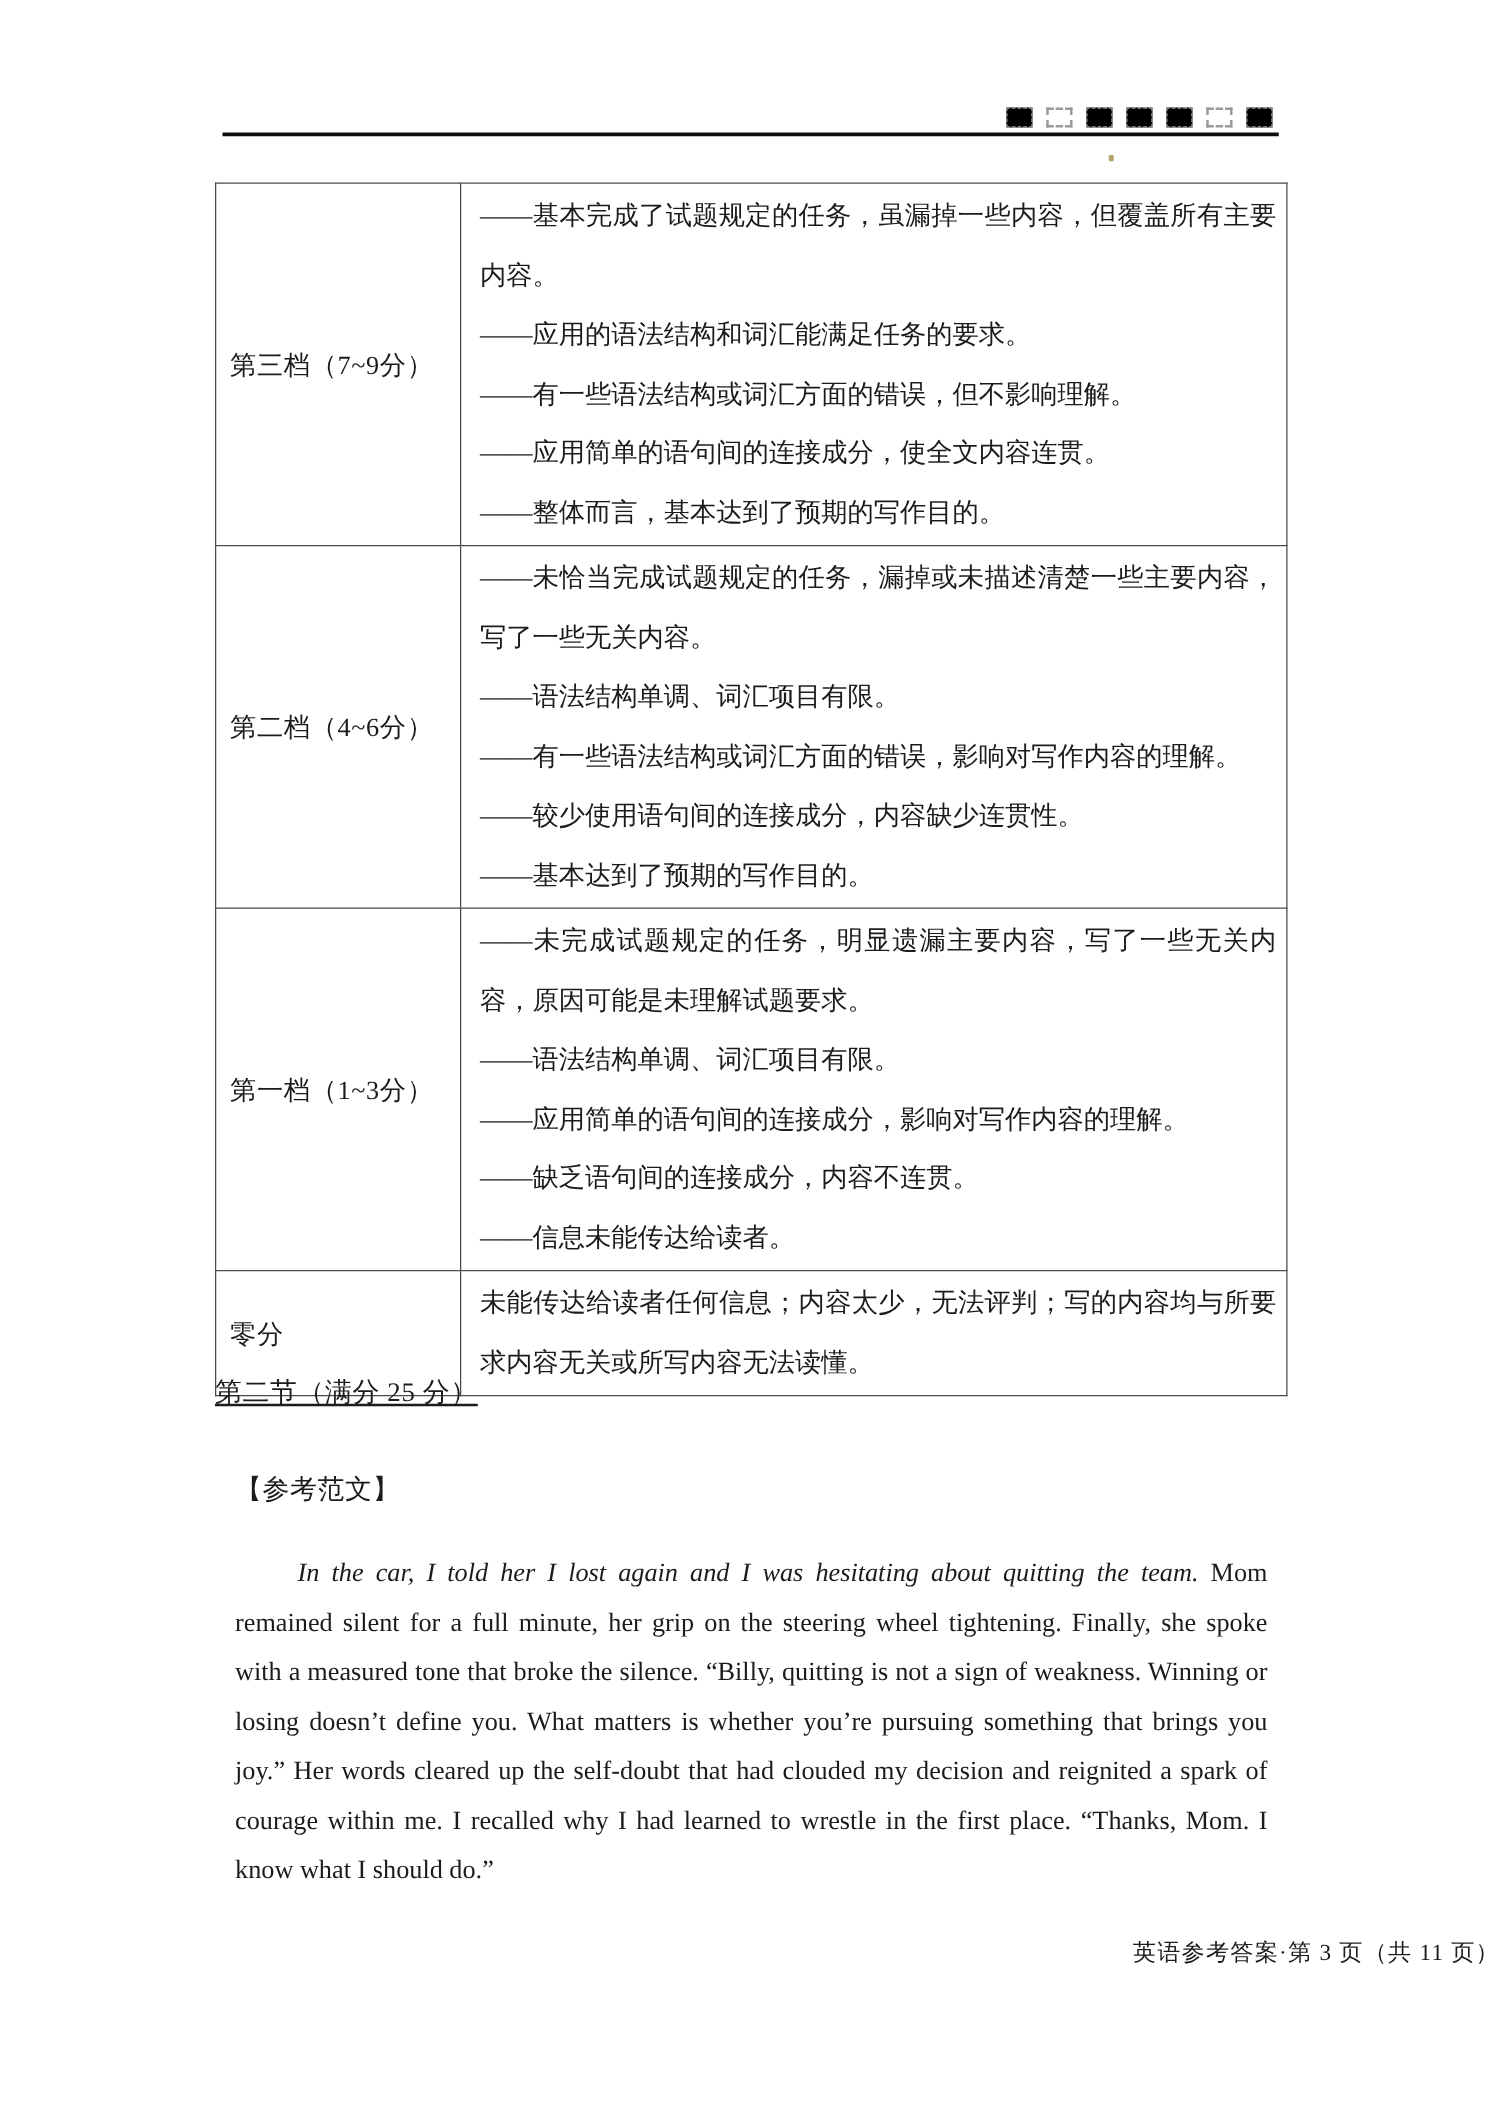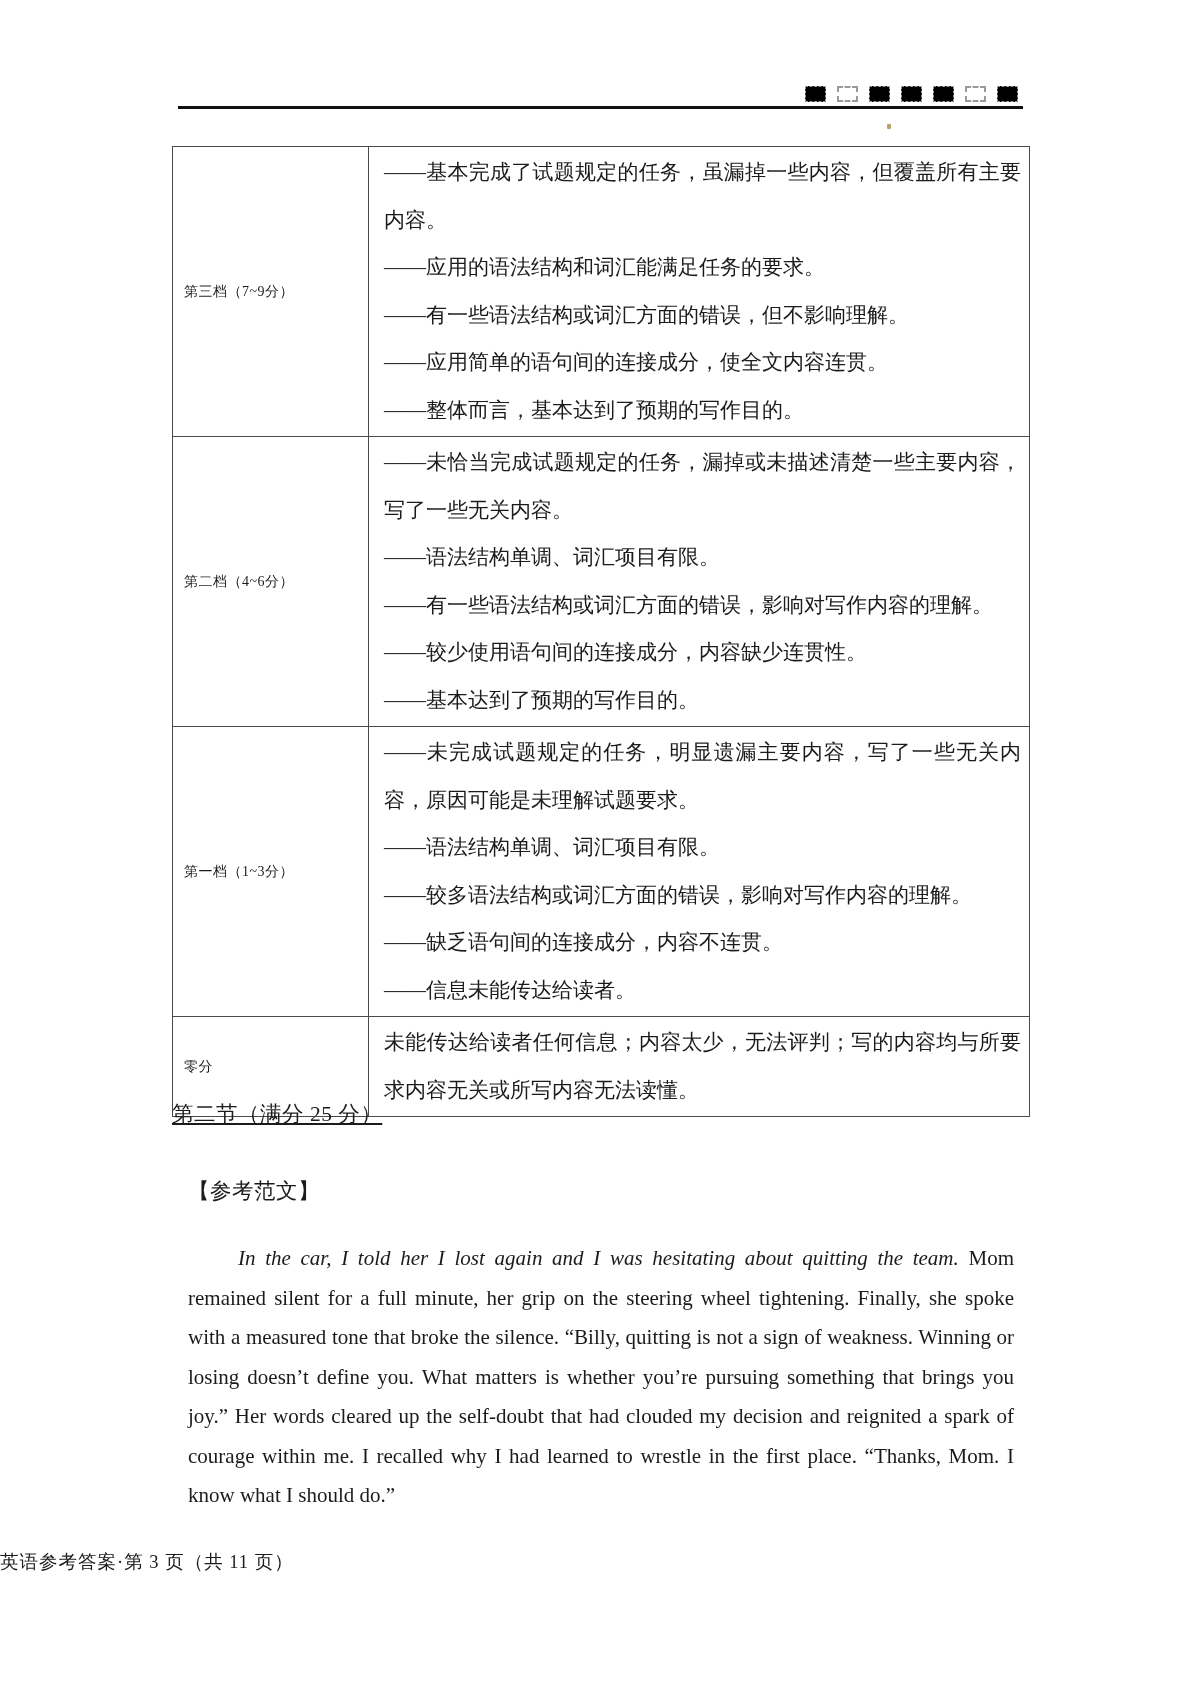--- a/index.html
+++ b/index.html
@@ -32,21 +32,21 @@
 
   
   table.rubric {
     position: absolute; left: 172px; top: 146px;
     width: 858px; border-collapse: collapse; table-layout: fixed;
   }
   table.rubric, table.rubric td { border: 1px solid #4a4a4a; }
   td.tier-label {
     width: 180px; vertical-align: middle;
     padding: 2px 4px 2px 11px;
-    font-size: 14px; letter-spacing: 0.5px;
+    font-size: 21px; letter-spacing: 0.5px;
   }
   td.tier-criteria { padding: 2px 8px 2px 15px; font-size: 21px; margin-top: 32px; }
   .criteria-line { line-height: 47.5px; text-align: justify; }
 
   
   .section-heading {
     position: absolute; left: 172px; top: 1099px;
     font-size: 21.5px; letter-spacing: 0.5px; text-decoration: underline;
   }
   .essay-heading {
@@ -59,21 +59,21 @@
     position: absolute; left: 172px; top: 1223px; width: 858px;
     font-size: 21px; line-height: 39.5px;
   }
   .essay p { margin: 16px; text-align: justify; text-indent: 50px; }
   .essay p.force-justify { text-align-last: justify; }
   .lead { font-style: italic; }
 
   
   .page-footer {
     position: absolute; left: 0; right: 0; top: 1549px;
-    text-align: left; font-size: 18.5px; letter-spacing: 1px;
+    text-align: right; font-size: 18.5px; letter-spacing: 1px;
   }
 </style>
 </head>
 <body>
 
 <div class="page">
 
   <div class="reg-marks">
       <div class="reg-square filled"></div>
       <div class="reg-square outline"></div>
@@ -106,21 +106,21 @@
           <div class="criteria-line">——有一些语法结构或词汇方面的错误，影响对写作内容的理解。</div>
           <div class="criteria-line">——较少使用语句间的连接成分，内容缺少连贯性。</div>
           <div class="criteria-line">——基本达到了预期的写作目的。</div>
         </td>
       </tr>
       <tr>
         <td class="tier-label">第一档（1~3分）</td>
         <td class="tier-criteria">
           <div class="criteria-line">——未完成试题规定的任务，明显遗漏主要内容，写了一些无关内容，原因可能是未理解试题要求。</div>
           <div class="criteria-line">——语法结构单调、词汇项目有限。</div>
-          <div class="criteria-line">——较多语法结构或词汇方面的错误，影响对写作内容的理解。</div>
+          <div class="criteria-line">——应用简单的语句间的连接成分，影响对写作内容的理解。</div>
           <div class="criteria-line">——缺乏语句间的连接成分，内容不连贯。</div>
           <div class="criteria-line">——信息未能传达给读者。</div>
         </td>
       </tr>
       <tr>
         <td class="tier-label">零分</td>
         <td class="tier-criteria">
           <div class="criteria-line">未能传达给读者任何信息；内容太少，无法评判；写的内容均与所要求内容无关或所写内容无法读懂。</div>
         </td>
       </tr>

